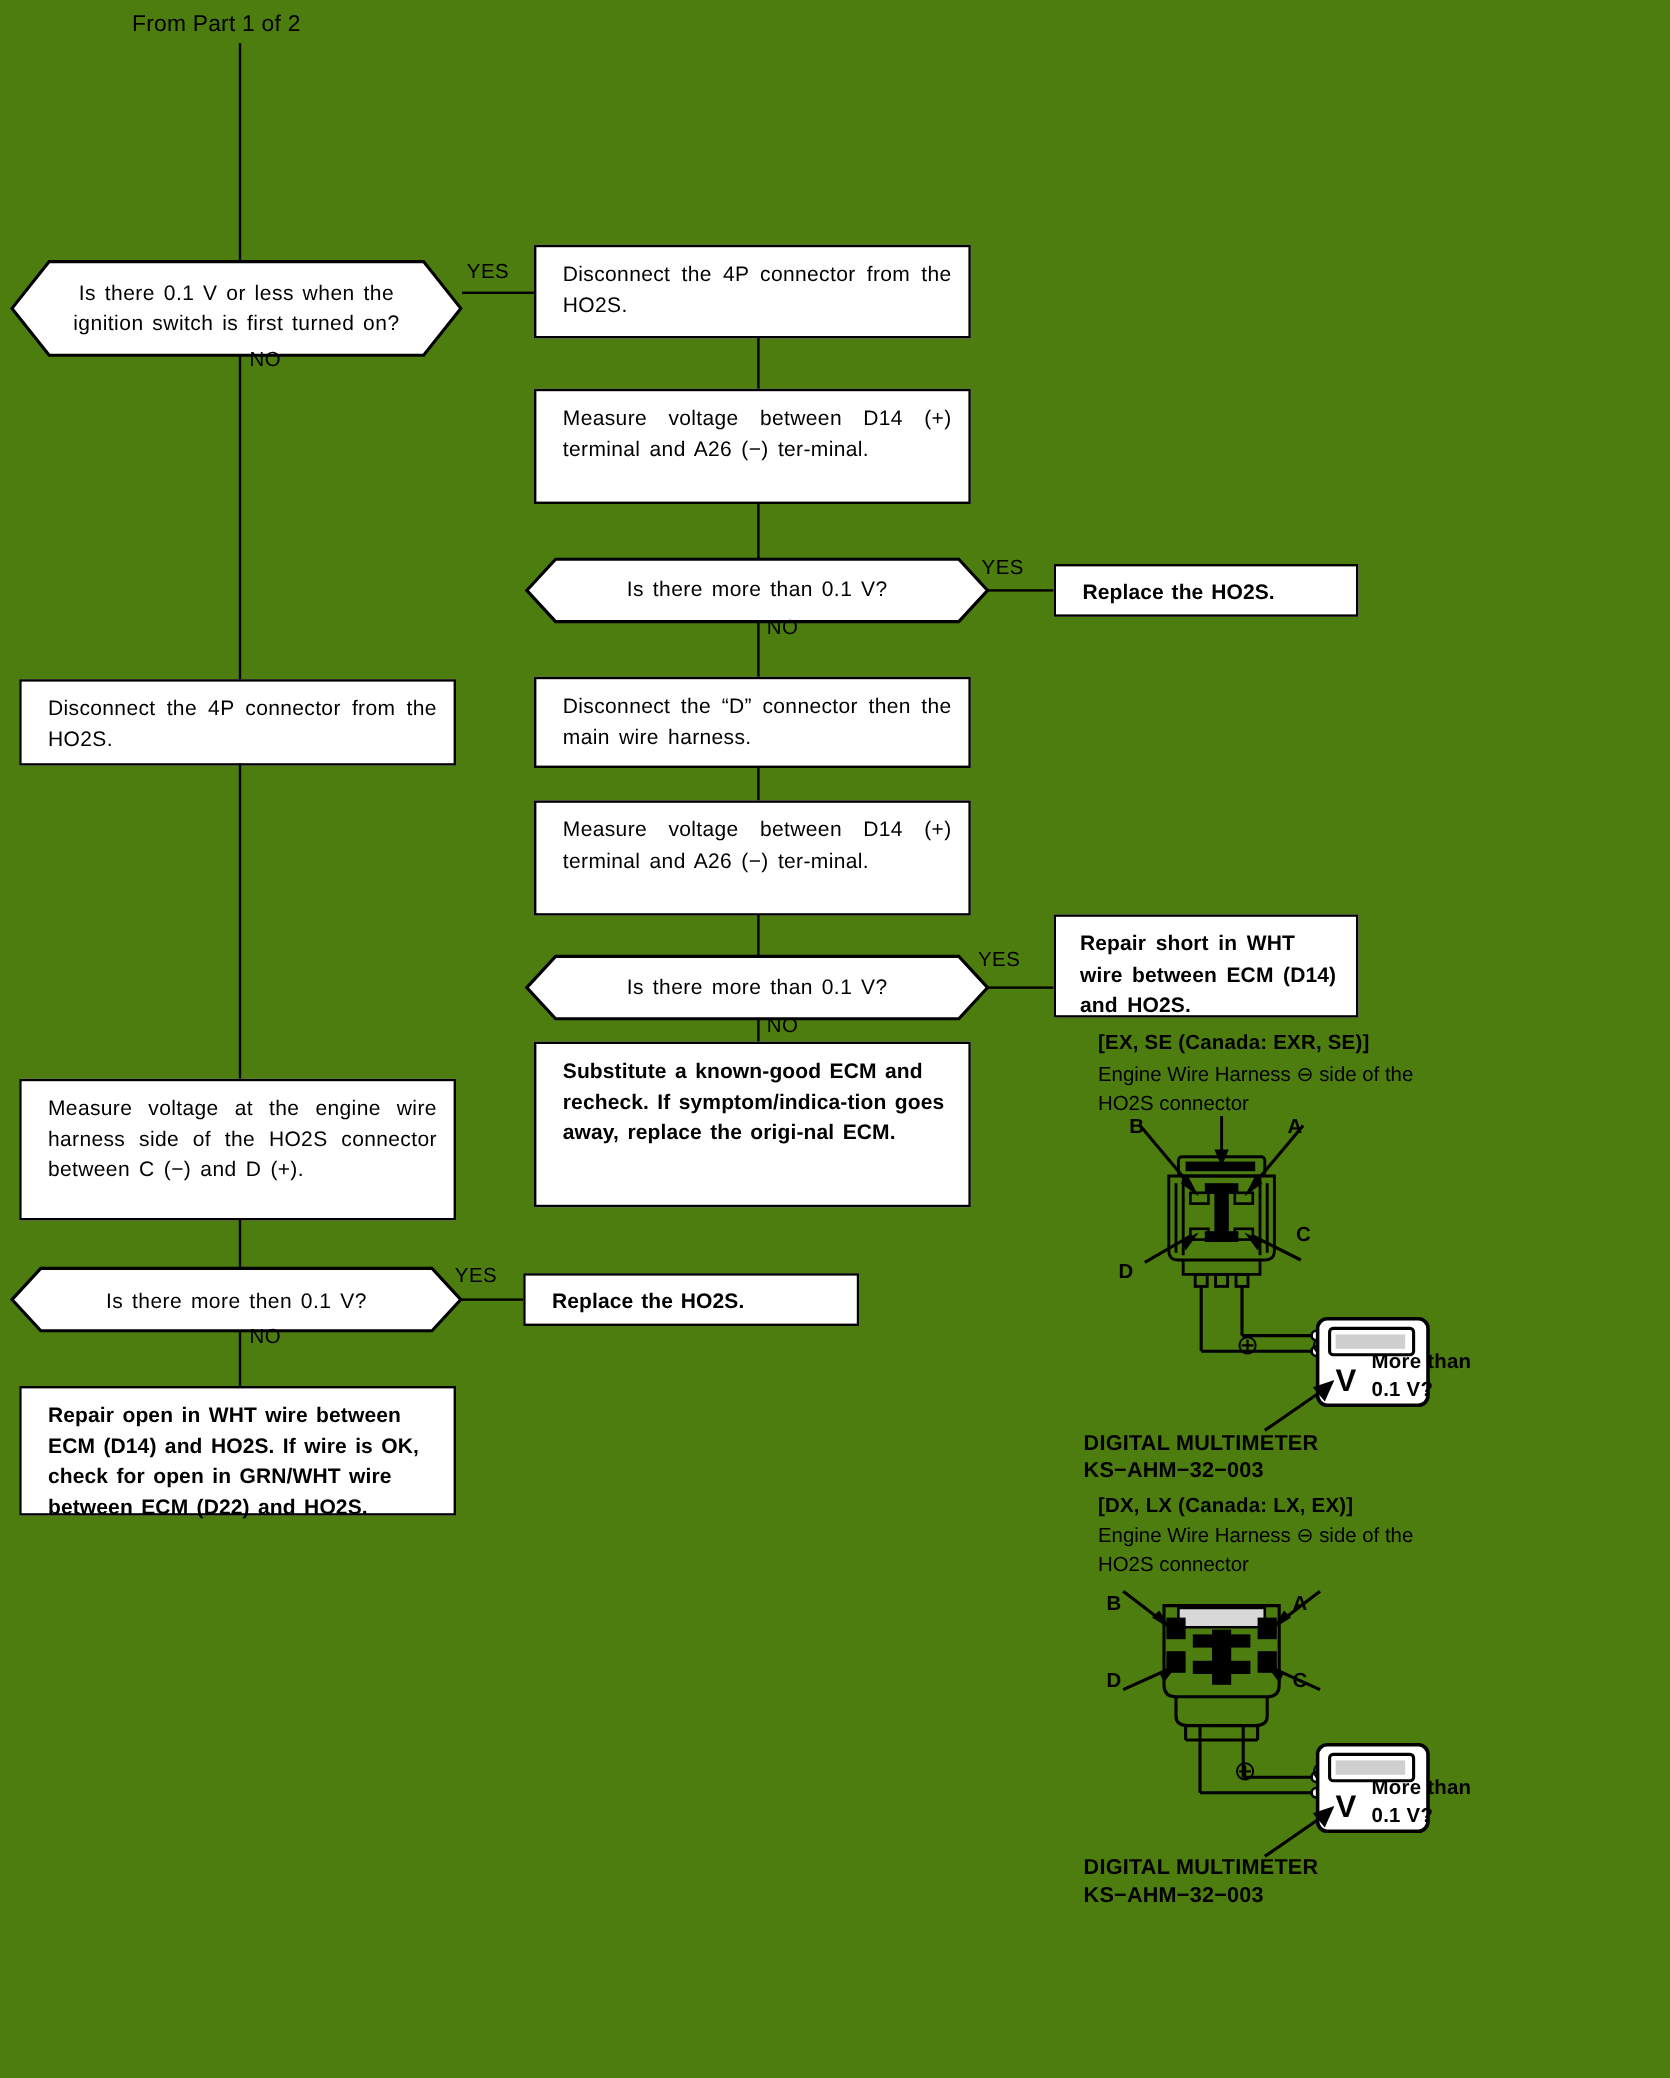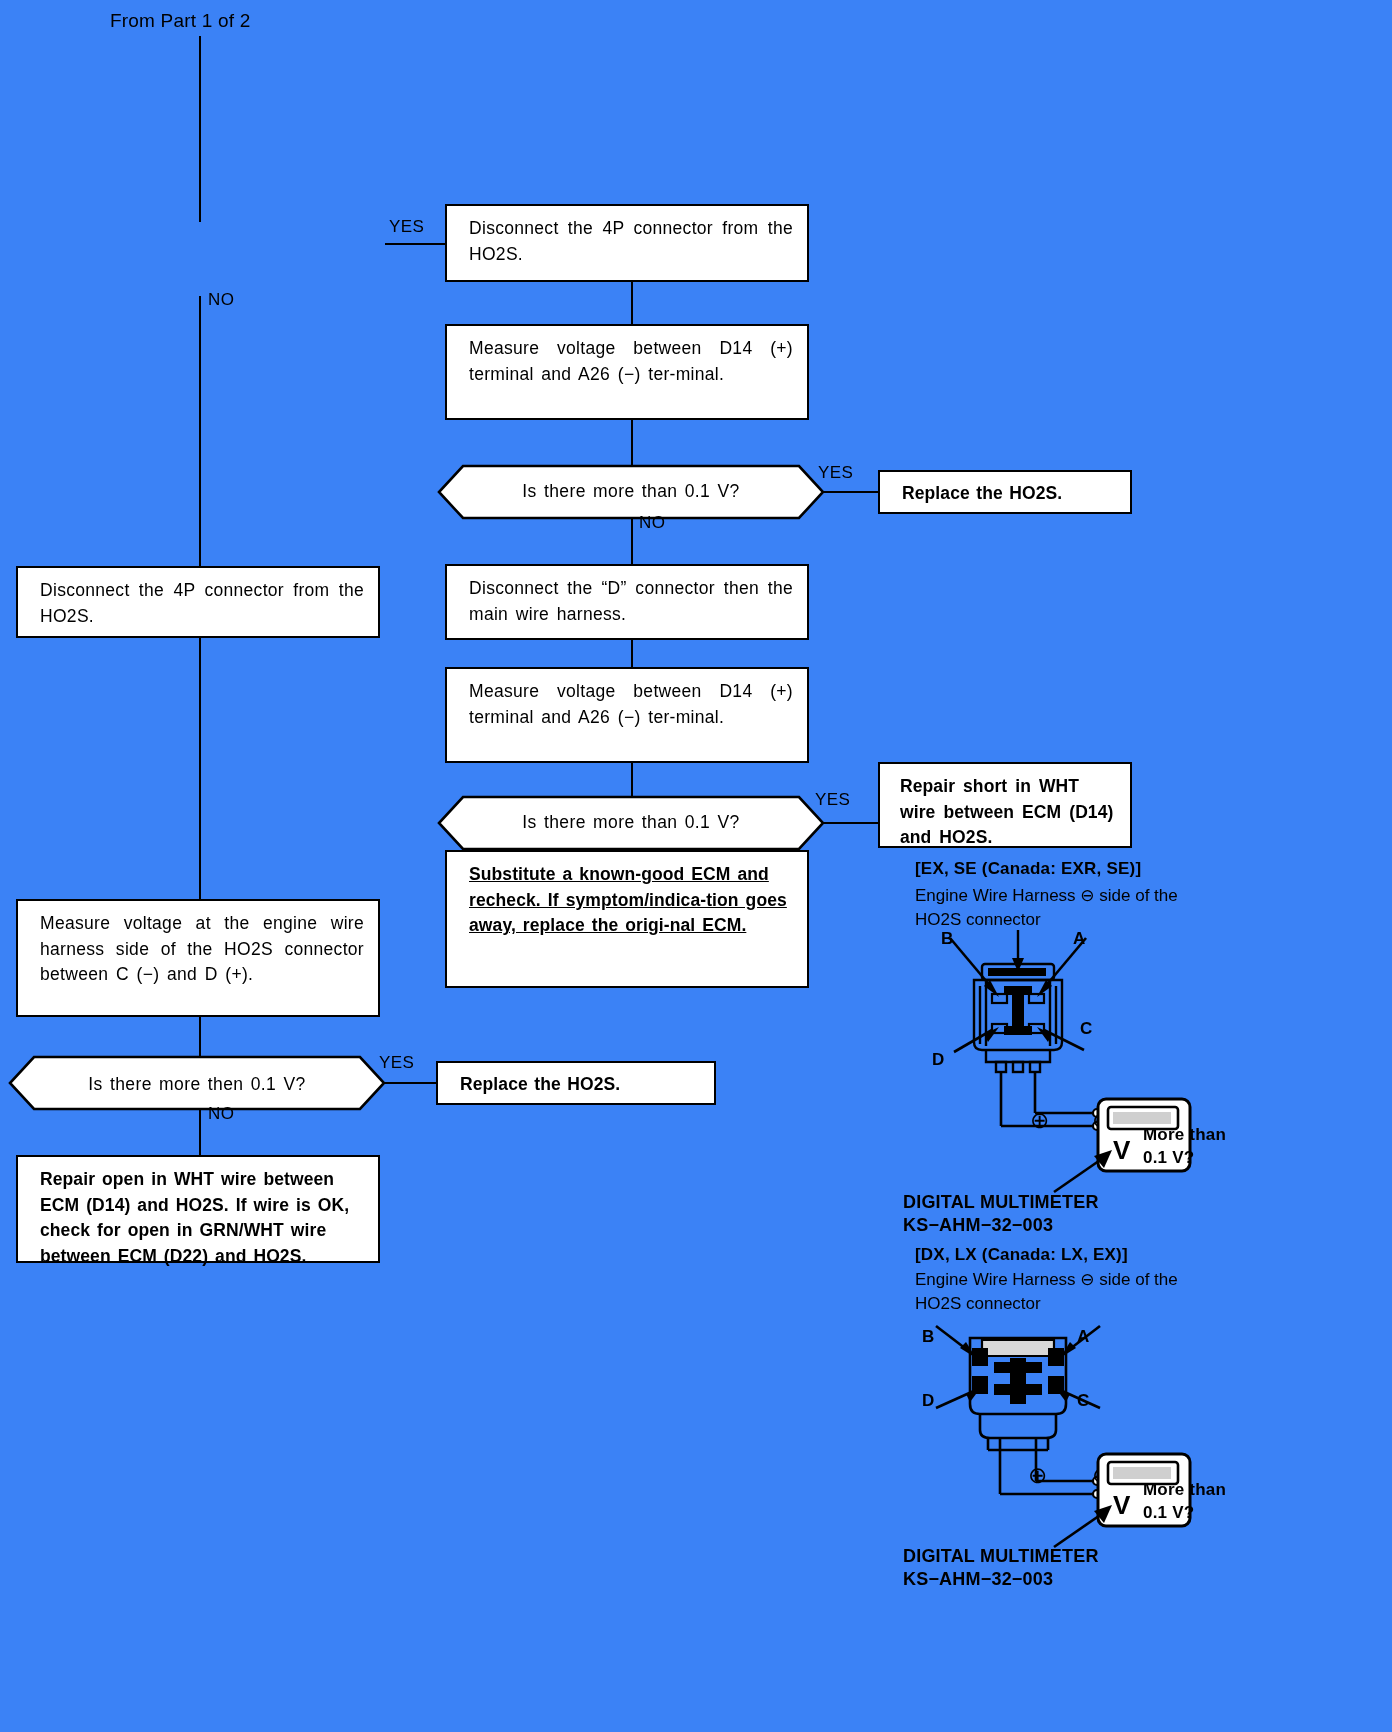--- a/index.html
+++ b/index.html
@@ -9,21 +9,21 @@
     background: #ffffff;
   }
   body {
     font-family: "Liberation Sans", sans-serif;
     color: #000000;
   }
   #page {
     position: relative;
     width: 1392px;
     height: 1732px;
-    background: #3b82f6;
+    background: #4d7c0f;
     overflow: hidden;
   }
 
   
   .pbox {
     position: absolute;
     box-sizing: border-box;
     border: 2px solid #000;
     background: #fff;
     font-size: 17.5px;
@@ -103,20 +103,26 @@
 </style>
 </head>
 <body>
 
 <div id="page">
 
   <div class="title" style="left:110px; top:10px;">From Part 1 of 2</div>
 
   <div class="vline" style="left:199px; top:36px; height:186px;"></div>
 
+  <div class="hexwrap" style="left:8px; top:216px; width:378px; height:82px;">
+    <svg width="378" height="82" viewBox="0 0 378 82">
+      <polygon points="33,2 345,2 376,41 345,80 33,80 2,41" fill="#ffffff" stroke="#000000" stroke-width="2.6"></polygon>
+    </svg>
+    <div class="hextext">Is there 0.1 V or less when the ignition switch is first turned on?</div>
+  </div>
 
   <div class="hline" style="left:385px; top:243px; width:62px;"></div>
   <div class="label" style="left:389px; top:217px;">YES</div>
 
   <div class="vline" style="left:199px; top:296px; height:272px;"></div>
   <div class="label" style="left:208px; top:290px;">NO</div>
 
   <div class="pbox justify" style="left:445px; top:204px; width:364px; height:78px;">Disconnect the 4P connector from the HO2S.</div>
 
   <div class="vline" style="left:631px; top:281px; height:44px;"></div>
@@ -160,21 +166,21 @@
   </div>
 
   <div class="hline" style="left:823px; top:822px; width:56px;"></div>
   <div class="label" style="left:815px; top:790px;">YES</div>
 
   <div class="vline" style="left:631px; top:849px; height:48px;"></div>
   <div class="label" style="left:639px; top:845px;">NO</div>
 
   <div class="pbox bold" style="left:878px; top:762px; width:254px; height:86px; padding:10px 8px 8px 20px; word-spacing:3px;">Repair short in WHT wire between ECM (D14) and HO2S.</div>
 
-  <div class="pbox bold" style="left:445px; top:850px; width:364px; height:138px; word-spacing:2px;text-decoration:underline;">Substitute a known-good ECM and recheck. If symptom/indica-tion goes away, replace the origi-nal ECM.</div>
+  <div class="pbox bold" style="left:445px; top:868px; width:364px; height:138px; word-spacing:2px;">Substitute a known-good ECM and recheck. If symptom/indica-tion goes away, replace the origi-nal ECM.</div>
 
   <div class="pbox justify" style="left:16px; top:899px; width:364px; height:118px;">Measure voltage at the engine wire harness side of the HO2S connector between C (−) and D (+).</div>
 
   <div class="vline" style="left:199px; top:1015px; height:41px;"></div>
 
   <div class="hexwrap" style="left:8px; top:1055px; width:378px; height:60px;">
     <svg width="378" height="56" viewBox="0 0 378 56">
       <polygon points="26,2 352,2 376,28 352,54 26,54 2,28" fill="#ffffff" stroke="#000000" stroke-width="2.6"></polygon>
     </svg>
     <div class="hextext">Is there more then 0.1 V?</div>

